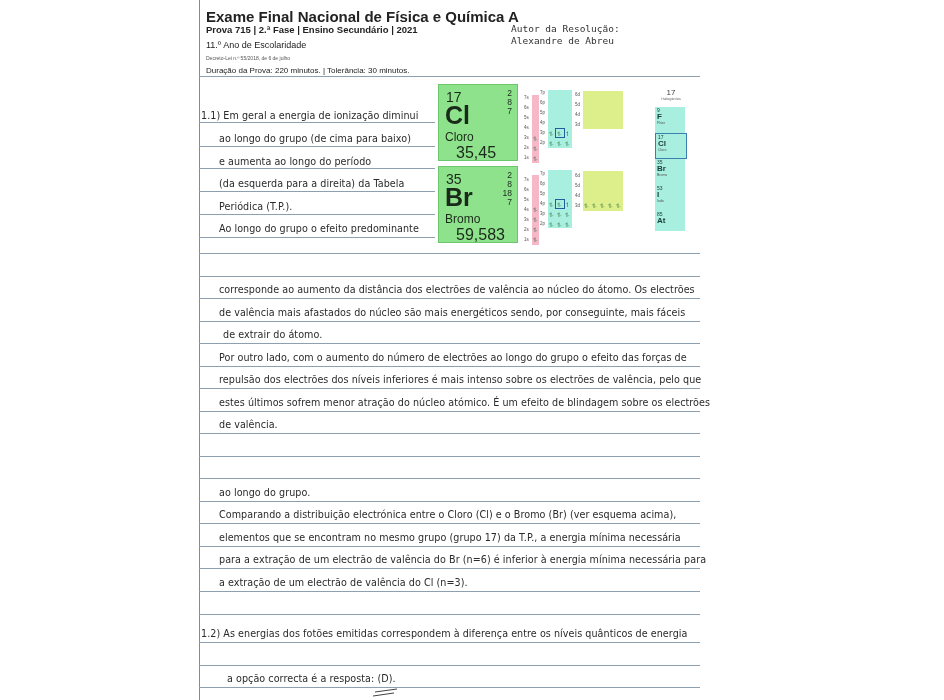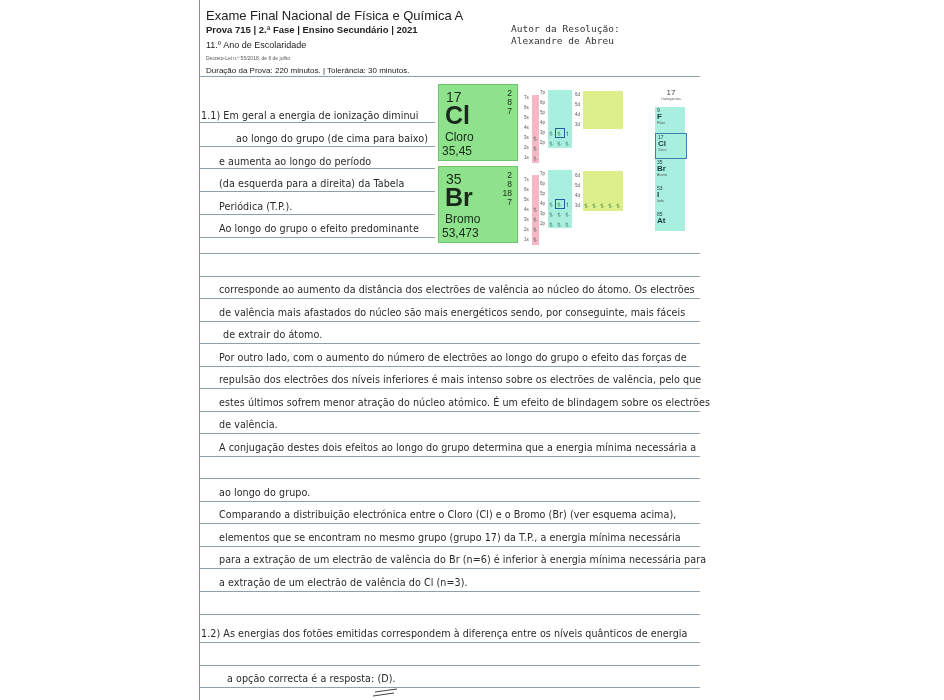--- a/index.html
+++ b/index.html
@@ -3,35 +3,35 @@
 <meta charset="utf-8">
 <style>
   html, body { margin: 0; padding: 0; background: #ffffff; }
   body { width: 944px; height: 700px; position: relative; overflow: hidden;
          font-family: "DejaVu Sans", sans-serif; color: #222; }
   .page { position: absolute; left: 0; top: 0; width: 944px; height: 700px; }
   .margin-line { position: absolute; left: 199px; top: 0; width: 1px; height: 700px; background: #9a7f96; }
   .rule { position: absolute; left: 199px; width: 501px; height: 1px; background: #8ea0b0; }
 
   .hdr { position: absolute; left: 206px; font-family: "Liberation Sans", sans-serif; color: #222; }
-  .hdr-title { top: 8px; font-size: 13px; font-weight: normal; }
+  .hdr-title { top: 8px; font-size: 15px; font-weight: bold; }
   .hdr-prova { top: 24px; font-size: 9.5px; font-weight: bold; }
   .hdr-ano { top: 40px; font-size: 9px; }
   .hdr-decreto { top: 55px; font-size: 5px; color: #555; }
   .hdr-duracao { top: 66px; font-size: 8px; }
   .author { position: absolute; left: 511px; top: 23px; font-size: 9.5px; line-height: 12px; color: #333; font-family: "DejaVu Sans Mono", monospace; }
 
   .txt { position: absolute; font-size: 9.6px; white-space: nowrap; color: #2a2a2a; font-family: "DejaVu Sans", sans-serif; letter-spacing: 0.05px; }
 
   
   .card { position: absolute; background: #8fe28c; border: 1px solid #6cc76a; width: 78px; height: 75px; font-family: "Liberation Sans", sans-serif; color: #1a2a1a; }
   .card .num { position: absolute; left: 7px; top: 4px; font-size: 14px; }
   .card .sym { position: absolute; left: 6px; top: 16px; font-size: 25px; font-weight: bold; }
   .card .name { position: absolute; left: 6px; top: 45px; font-size: 12px; }
-  .card .mass { position: absolute; left: 3px; top: 59px; font-size: 12px; }
+  .card .mass { position: absolute; left: 17px; top: 59px; font-size: 16px; }
   .card .shells { position: absolute; right: 5px; top: 4px; font-size: 8.5px; line-height: 9px; text-align: right; }
 
   
   .orb { position: absolute; }
   .s-col { position: absolute; width: 7px; background: #f6b7c9; }
   .p-block { position: absolute; background: #a9efdf; }
   .d-block { position: absolute; background: #dcef8a; }
   .orb-lbl { position: absolute; font-size: 4.5px; color: #555; font-family: "Liberation Sans", sans-serif; }
   .arrow { position: absolute; font-size: 6px; color: #2d6b3a; font-family: "DejaVu Sans", sans-serif; line-height: 6px; }
   .hl { position: absolute; border: 1px solid #1f5f9f; width: 8px; height: 8px; }
@@ -100,21 +100,21 @@
     <div class="shells">
       <div>2</div>
       <div>8</div>
       <div>7</div>
     </div>
   </div>
   <div class="card" style="left:438px; top:166px">
     <div class="num">35</div>
     <div class="sym">Br</div>
     <div class="name">Bromo</div>
-    <div class="mass">53,473</div>
+    <div class="mass">59,583</div>
     <div class="shells">
       <div>2</div>
       <div>8</div>
       <div>18</div>
       <div>7</div>
     </div>
   </div>
 
   <div class="orb">
     <div class="s-col" style="left:532px; top:95px; height:68px;"></div>
@@ -216,33 +216,32 @@
     <div class="n">53</div>
     <div class="s">I</div>
     <div class="nm">Iodo</div>
   </div>
   <div class="g17" style="top:211px; height:20px">
     <div class="n">85</div>
     <div class="s">At</div>
   </div>
 
   <div class="txt" style="left:201px; top:110px">1.1) Em geral a energia de ionização diminui</div>
-  <div class="txt" style="left:236px; top:133px">ao longo do grupo (de cima para baixo)</div>
+  <div class="txt" style="left:219px; top:133px">ao longo do grupo (de cima para baixo)</div>
   <div class="txt" style="left:219px; top:156px">e aumenta ao longo do período</div>
   <div class="txt" style="left:219px; top:178px">(da esquerda para a direita) da Tabela</div>
   <div class="txt" style="left:219px; top:201px">Periódica (T.P.).</div>
   <div class="txt" style="left:219px; top:223px">Ao longo do grupo o efeito predominante</div>
   <div class="txt" style="left:219px; top:284px">corresponde ao aumento da distância dos electrões de valência ao núcleo do átomo. Os electrões</div>
   <div class="txt" style="left:219px; top:307px">de valência mais afastados do núcleo são mais energéticos sendo, por conseguinte, mais fáceis</div>
   <div class="txt" style="left:223px; top:329px">de extrair do átomo.</div>
   <div class="txt" style="left:219px; top:374px">repulsão dos electrões dos níveis inferiores é mais intenso sobre os electrões de valência, pelo que</div>
   <div class="txt" style="left:219px; top:352px">Por outro lado, com o aumento do número de electrões ao longo do grupo o efeito das forças de</div>
   <div class="txt" style="left:219px; top:397px">estes últimos sofrem menor atração do núcleo atómico. É um efeito de blindagem sobre os electrões</div>
   <div class="txt" style="left:219px; top:419px">de valência.</div>
-  <div class="txt" style="left:219px; top:442px">A conjugação destes dois efeitos ao longo do grupo determina que a energia mínima necessária a</div>
   <div class="txt" style="left:219px; top:487px">ao longo do grupo.</div>
   <div class="txt" style="left:219px; top:509px">Comparando a distribuição electrónica entre o Cloro (Cl) e o Bromo (Br) (ver esquema acima),</div>
   <div class="txt" style="left:219px; top:532px">elementos que se encontram no mesmo grupo (grupo 17) da T.P., a energia mínima necessária</div>
   <div class="txt" style="left:219px; top:554px">para a extração de um electrão de valência do Br (n=6) é inferior à energia mínima necessária para</div>
   <div class="txt" style="left:219px; top:577px">a extração de um electrão de valência do Cl (n=3).</div>
 
   <div class="txt" style="left:201px; top:628px">1.2) As energias dos fotões emitidas correspondem à diferença entre os níveis quânticos de energia</div>
   <div class="txt" style="left:227px; top:673px">a opção correcta é a resposta: (D).</div>
 
   <svg class="scribble" viewBox="0 0 28 10">

